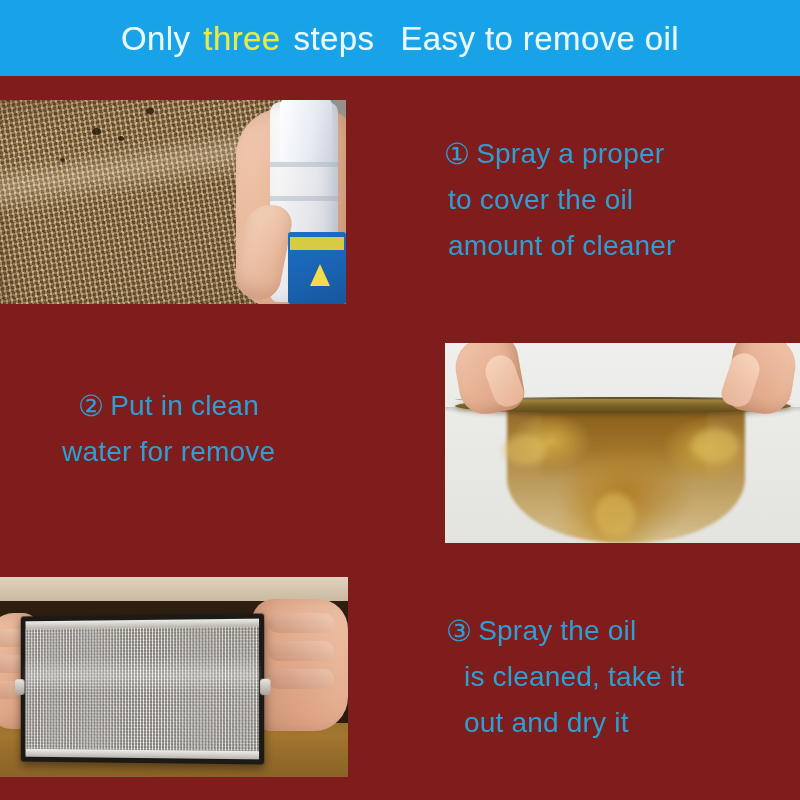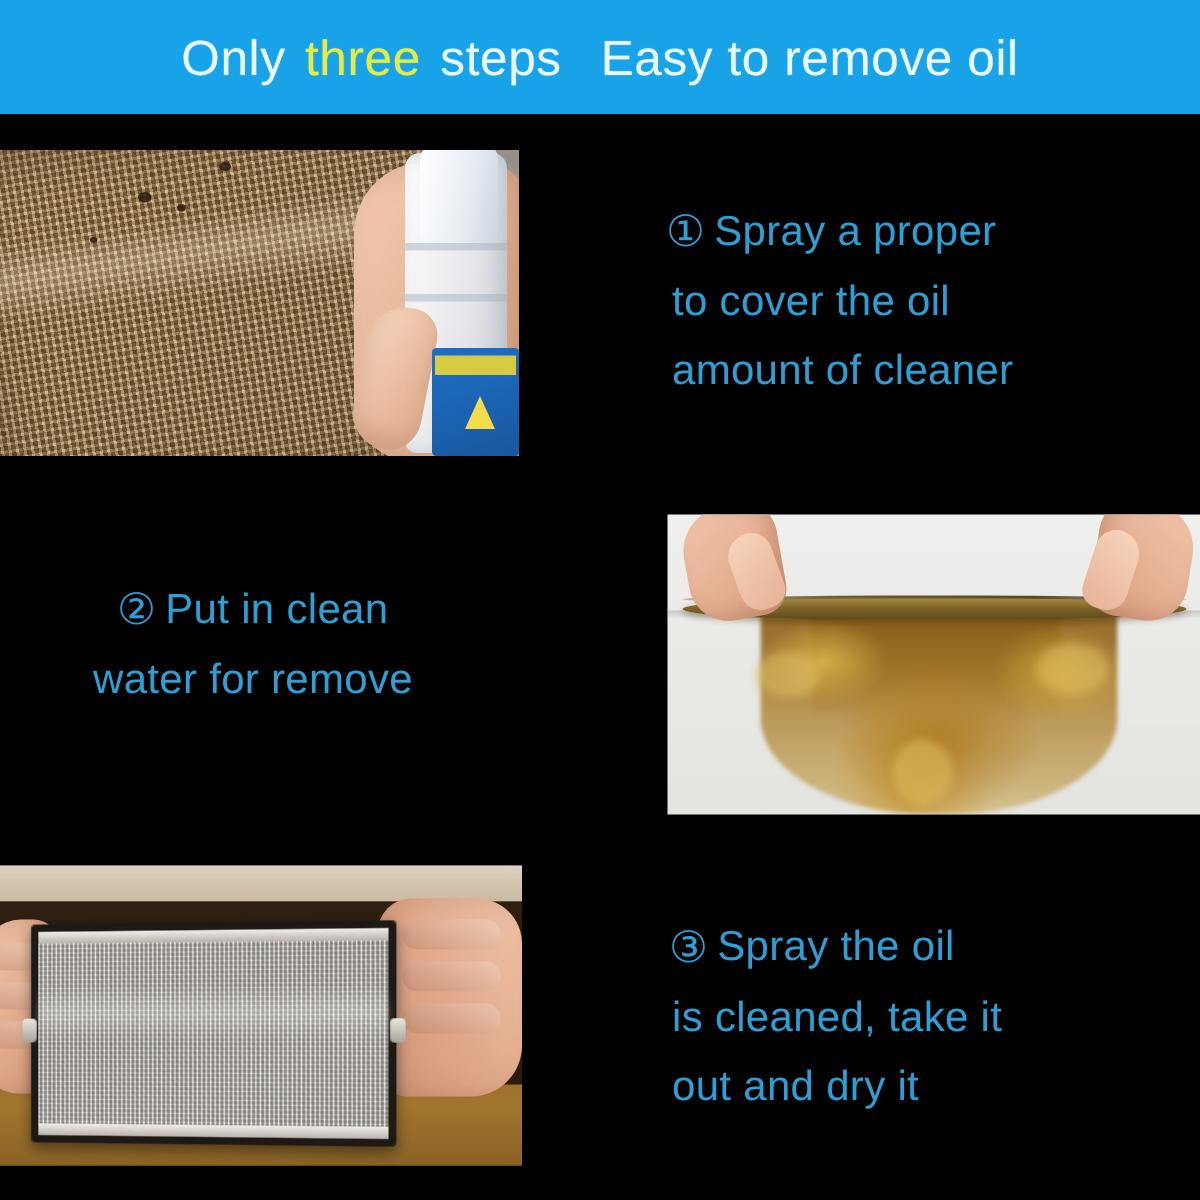--- a/index.html
+++ b/index.html
@@ -9,21 +9,21 @@
     height: 800px;
     background: #ffffff;
     font-family: "Liberation Sans", sans-serif;
     overflow: hidden;
   }
 
   .page {
     position: relative;
     width: 800px;
     height: 800px;
-    background: #000000;
+    background: #7f1d1d;
   }
 
   
   .banner {
     position: absolute;
     left: 0; top: 0;
     width: 800px;
     height: 76px;
     background: #18a3e8;
     display: flex;
@@ -365,21 +365,21 @@
   }
   .step .line { display: block; }
 
   #step-1 { left: 444px; top: 131px; }
   #step-2 { left: 78px;  top: 383px; }
   #step-3 { left: 446px; top: 608px; }
 
   
   #step-1 .line2, #step-1 .line3 { margin-left: 4px; }
   #step-2 .line2 { margin-left: -16px; }
-  #step-3 .line2, #step-3 .line3 { margin-left: 2px; }
+  #step-3 .line2, #step-3 .line3 { margin-left: 18px; }
 </style>
 </head>
 <body>
 
 <div class="page">
 
   <div class="banner">
     <div class="banner-text">
       <span>Only</span><span class="banner-gap"></span><span class="hl">three</span><span class="banner-gap"></span><span>steps</span><span class="banner-gap"></span><span class="banner-gap"></span><span>Easy to remove oil</span>
     </div>

